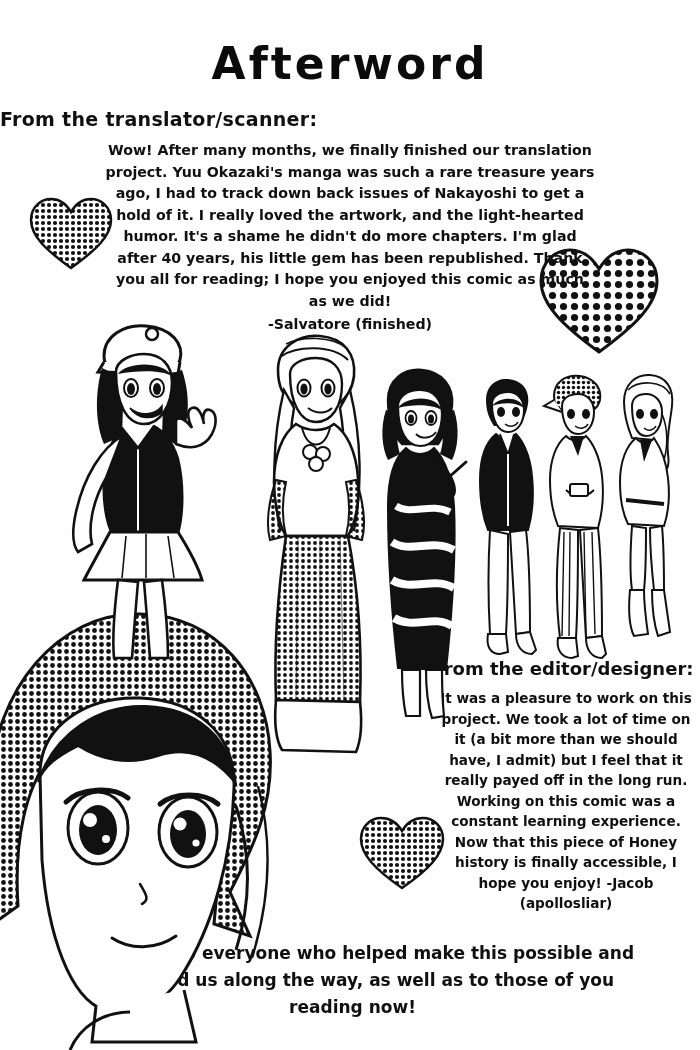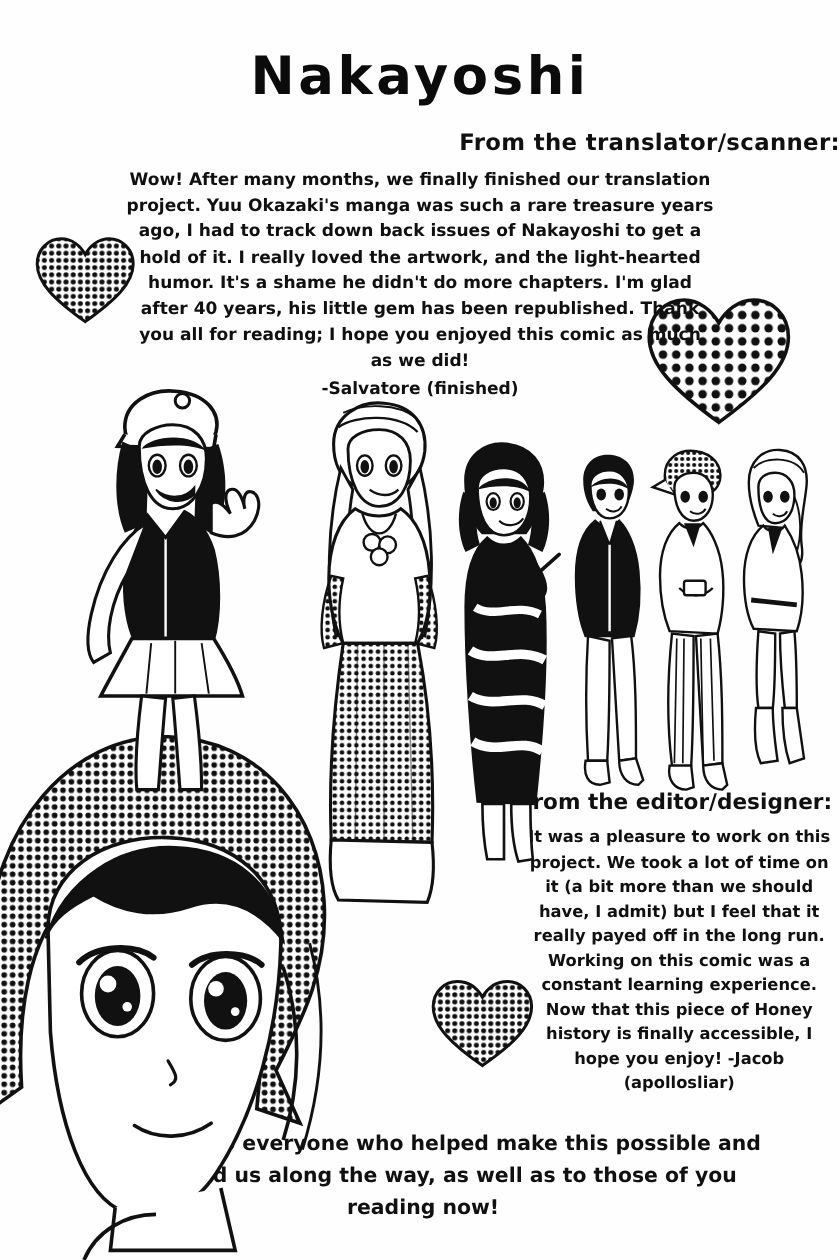--- a/index.html
+++ b/index.html
@@ -35,21 +35,21 @@
     letter-spacing: 3px;
     color: #0b0b0b;
   }
 
   
   .heading-translator {
     position: absolute;
     top: 108px;
     left: 0;
     width: 700px;
-    text-align: right;
+    text-align: left;
     font-size: 19px;
     font-weight: bold;
     color: #101010;
     letter-spacing: 0.3px;
   }
 
   .block-translator {
     position: absolute;
     top: 140px;
     left: 105px;
@@ -111,21 +111,21 @@
   }
   .art-svg { display: block; }
 
   
 </style>
 </head>
 <body>
 
 <div class="page">
 
-  <div class="title">Nakayoshi</div>
+  <div class="title">Afterword</div>
 
   <div class="heading-translator">From the translator/scanner:</div>
 
   <div class="block-translator">
     <span>Wow! After many months, we finally finished our translation project. Yuu Okazaki's manga was such a rare treasure years ago, I had to track down back issues of Nakayoshi to get a hold of it. I really loved the artwork, and the light-hearted humor. It's a shame he didn't do more chapters. I'm glad after 40 years, his little gem has been republished. Thank you all for reading; I hope you enjoyed this comic as much as we did!</span>
     <span class="sig">-Salvatore (finished)</span>
   </div>
 
   <div class="heading-editor">From the editor/designer:</div>
 

